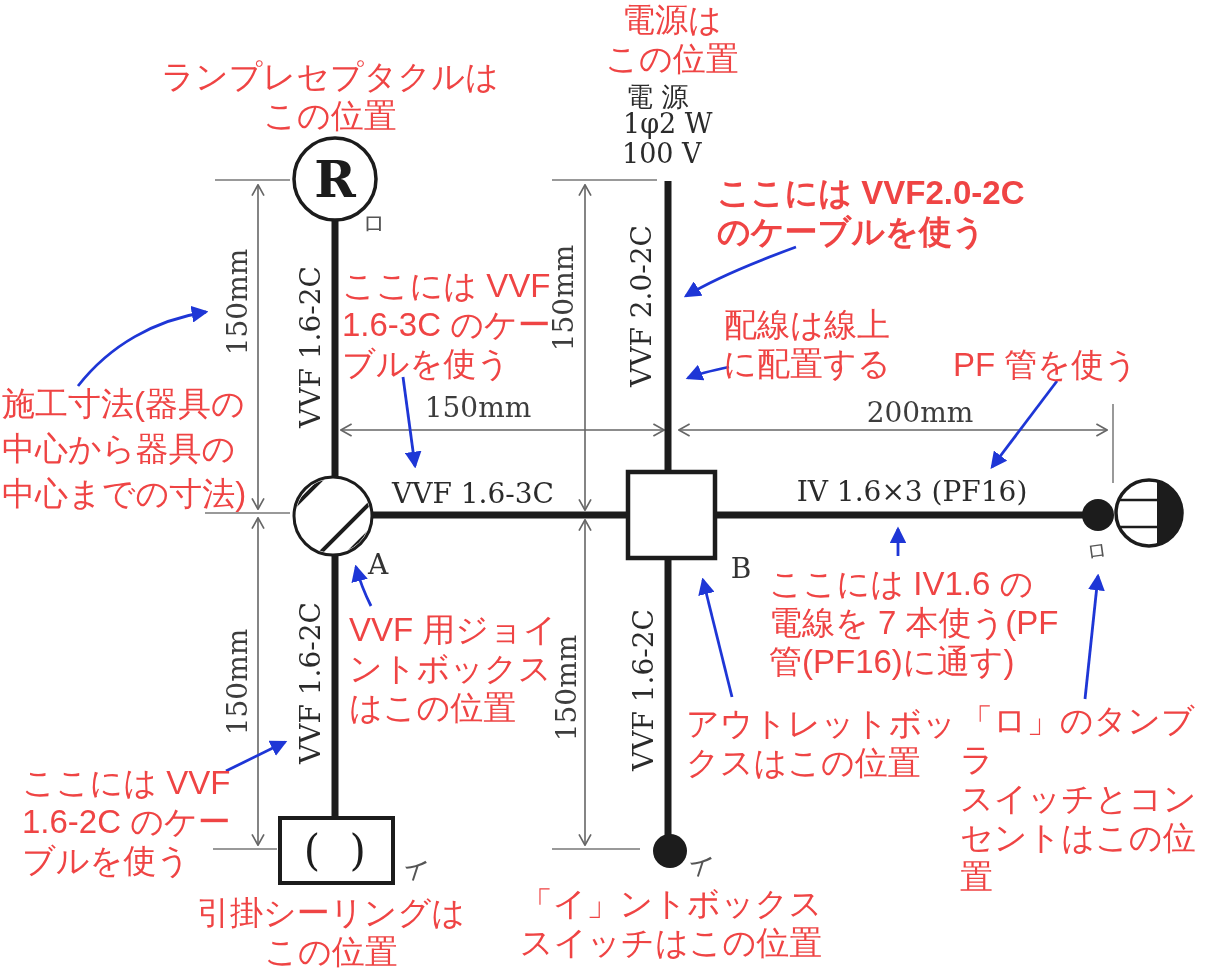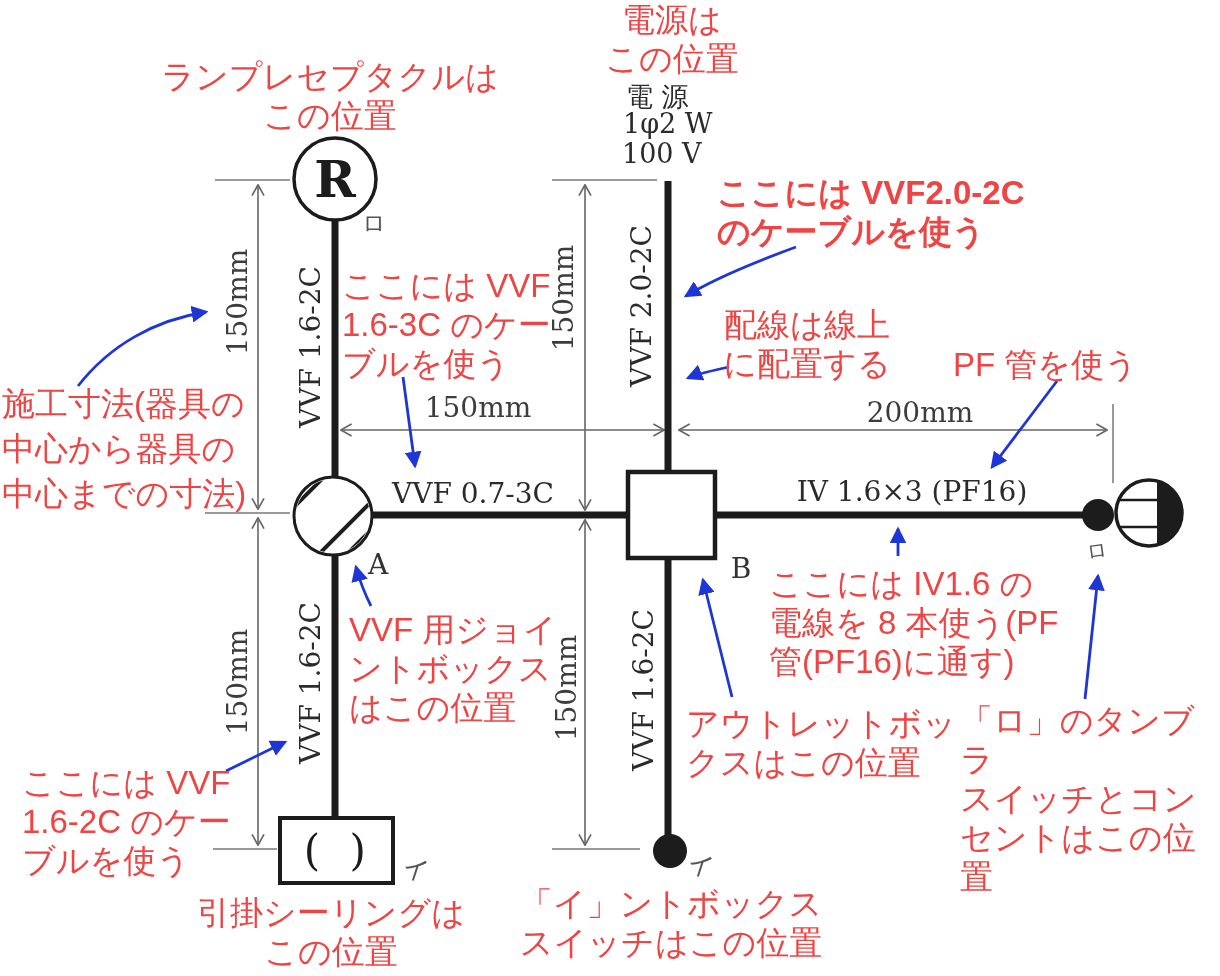--- a/index.html
+++ b/index.html
@@ -132,35 +132,35 @@
   <div class="ann" style="left:22px;top:763px;">ここには VVF
 1.6-2C のケー
 ブルを使う</div>
   <div class="ann center" style="left:195px;top:893px;width:272px;">引掛シーリングは
 この位置</div>
   <div class="ann center" style="left:515px;top:884px;width:312px;">「イ」ントボックス
 スイッチはこの位置</div>
   <div class="ann" style="left:686px;top:704px;">アウトレットボッ
 クスはこの位置</div>
   <div class="ann" style="left:769px;top:564px;">ここには IV1.6 の
-電線を 8 本使う(PF
+電線を 7 本使う(PF
 管(PF16)に通す)</div>
   <div class="ann" style="left:960px;top:701px;">「ロ」のタンブラ
 スイッチとコン
 セントはこの位置</div>
 
   <div class="src" style="left:626px;top:79px;">電 源</div>
   <div class="src" style="left:623px;top:108px;">1φ2 W</div>
   <div class="src" style="left:622px;top:138px;">100 V</div>
 
   <div class="ser rot" style="left:310px;top:347px;">VVF 1.6-2C</div>
   <div class="ser rot" style="left:310px;top:683px;">VVF 1.6-2C</div>
   <div class="ser rot" style="left:641px;top:306px;">VVF 2.0-2C</div>
   <div class="ser rot" style="left:643px;top:690px;">VVF 1.6-2C</div>
-  <div class="ser" style="left:473px;top:493px;">VVF 0.7-3C</div>
+  <div class="ser" style="left:473px;top:493px;">VVF 1.6-3C</div>
   <div class="ser" style="left:912px;top:491px;">IV 1.6×3 (PF16)</div>
 
   <div class="ser dim rot" style="left:237px;top:302px;">150mm</div>
   <div class="ser dim rot" style="left:237px;top:682px;">150mm</div>
   <div class="ser dim rot" style="left:563px;top:298px;">150mm</div>
   <div class="ser dim rot" style="left:566px;top:688px;">150mm</div>
   <div class="ser dim" style="left:478px;top:407px;">150mm</div>
   <div class="ser dim" style="left:920px;top:412px;">200mm</div>
 
   <div class="lampR" style="left:335px;top:181px;">R</div>

